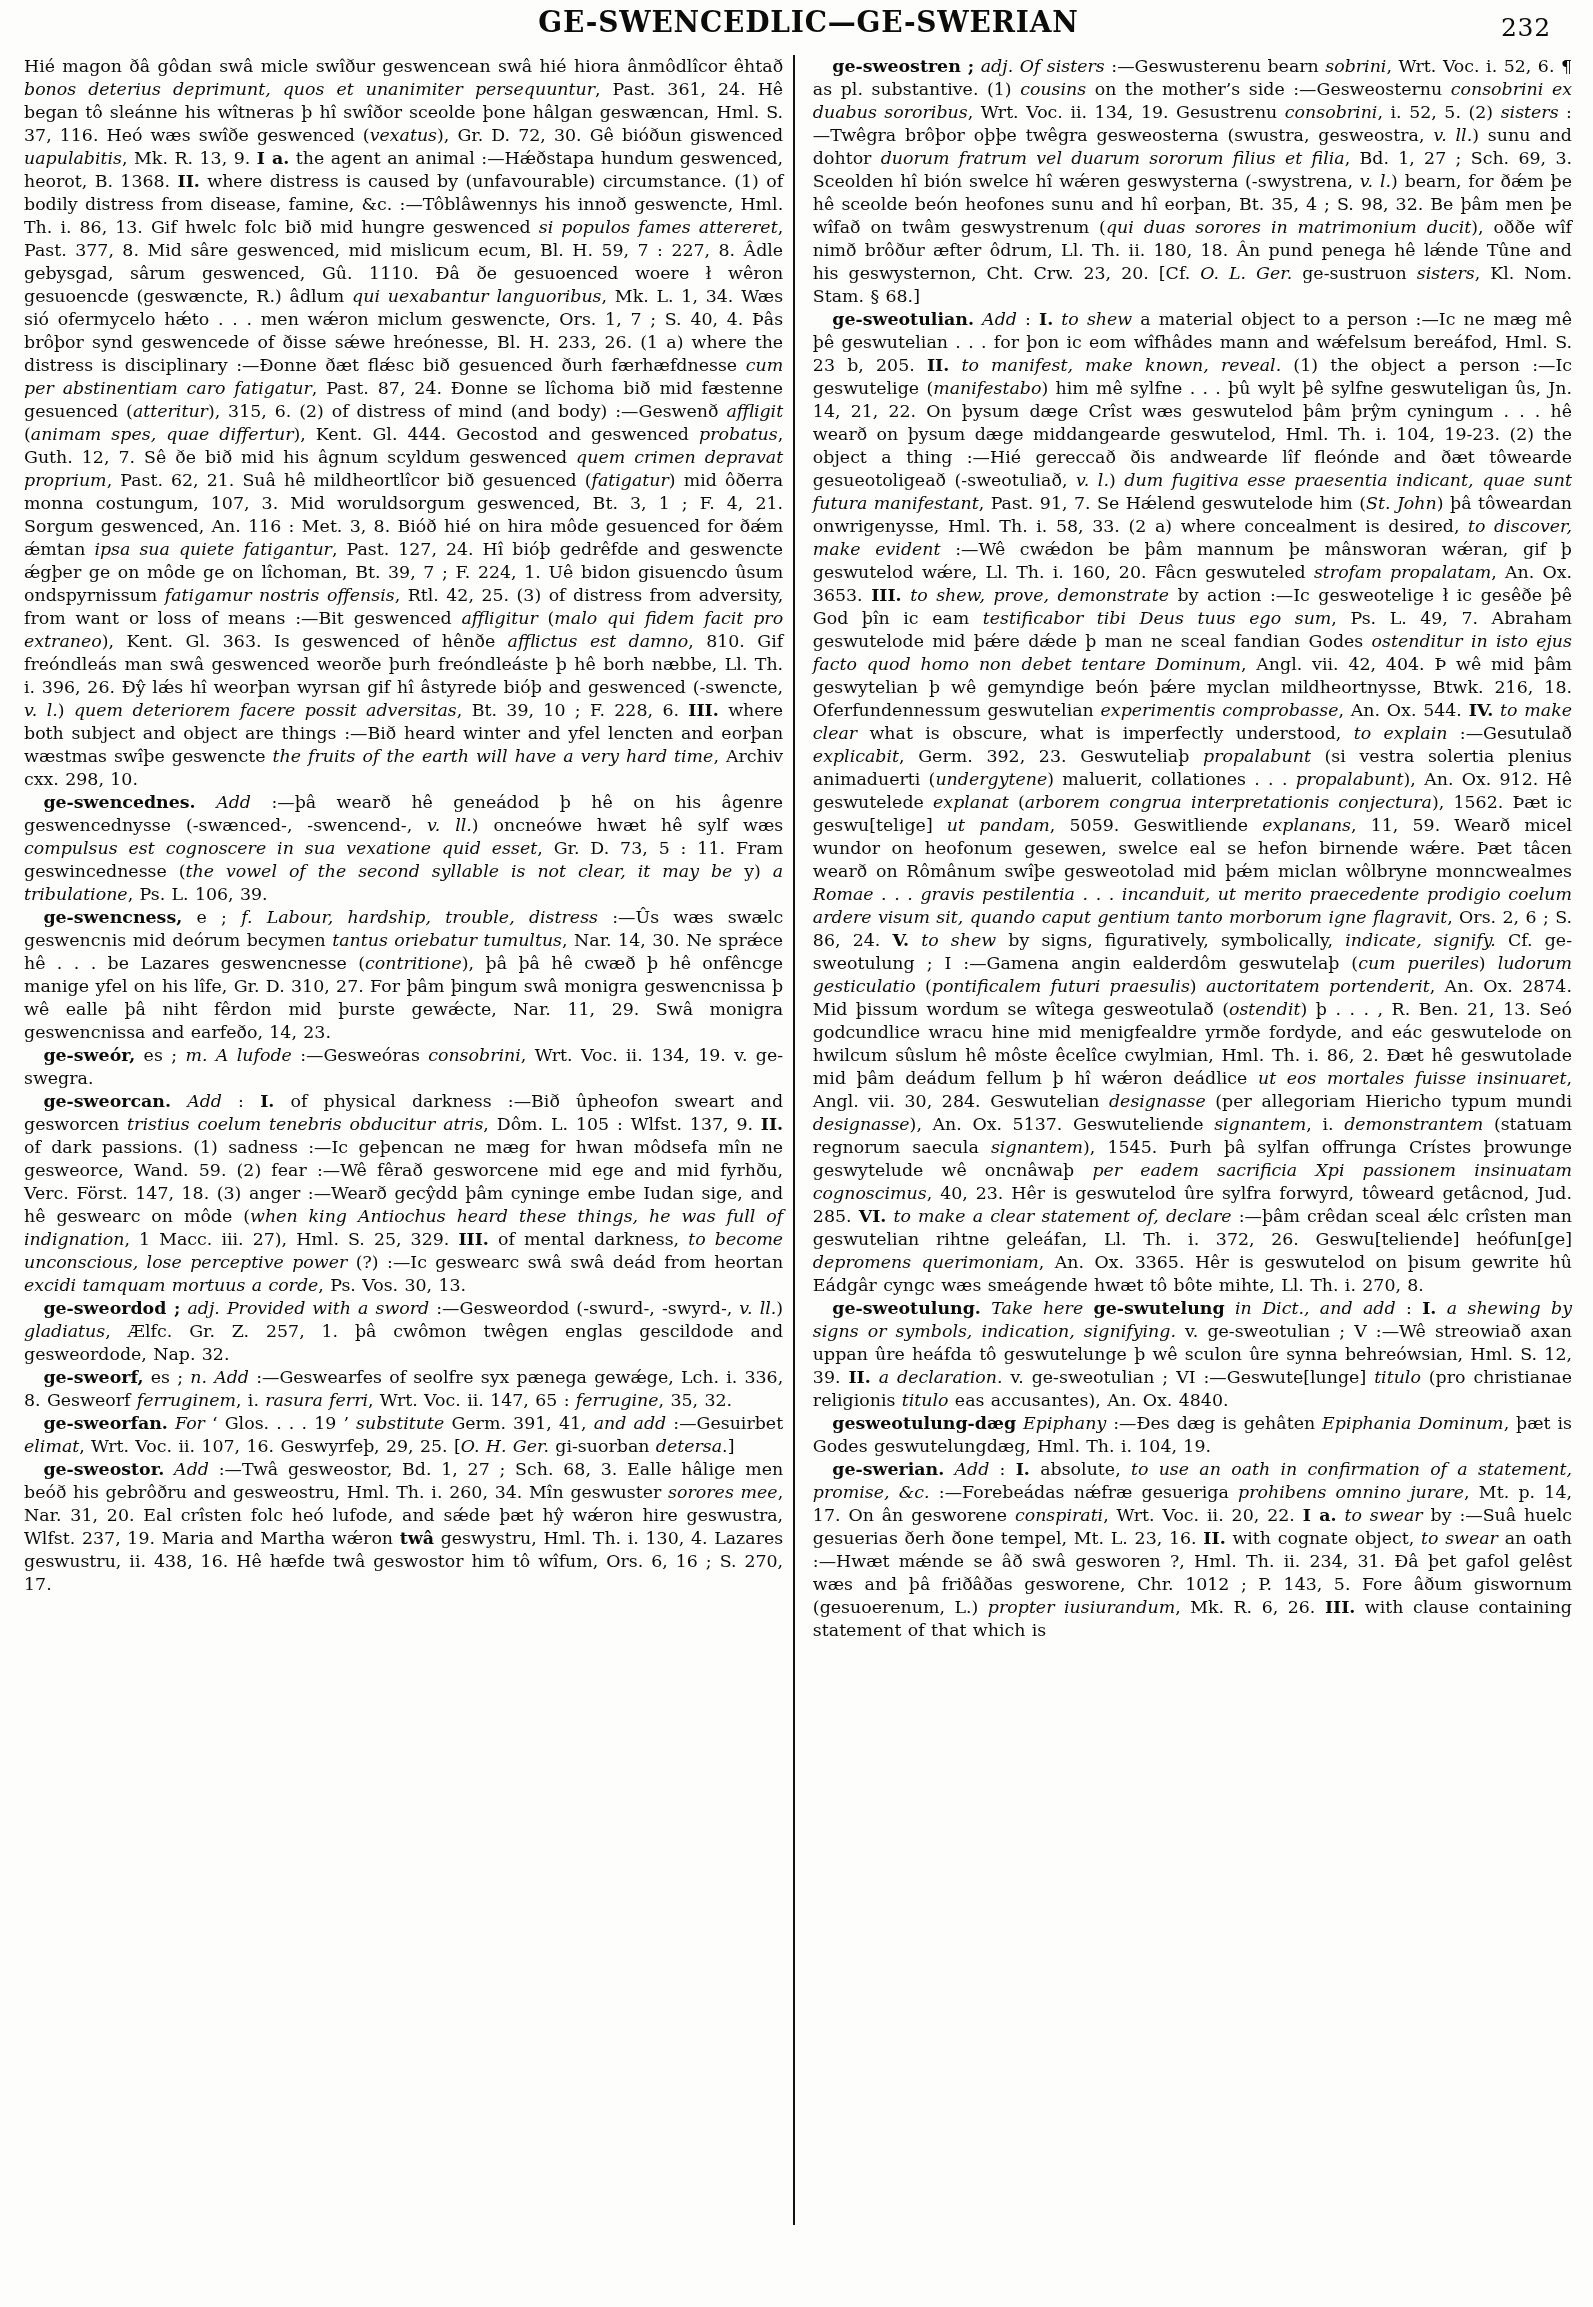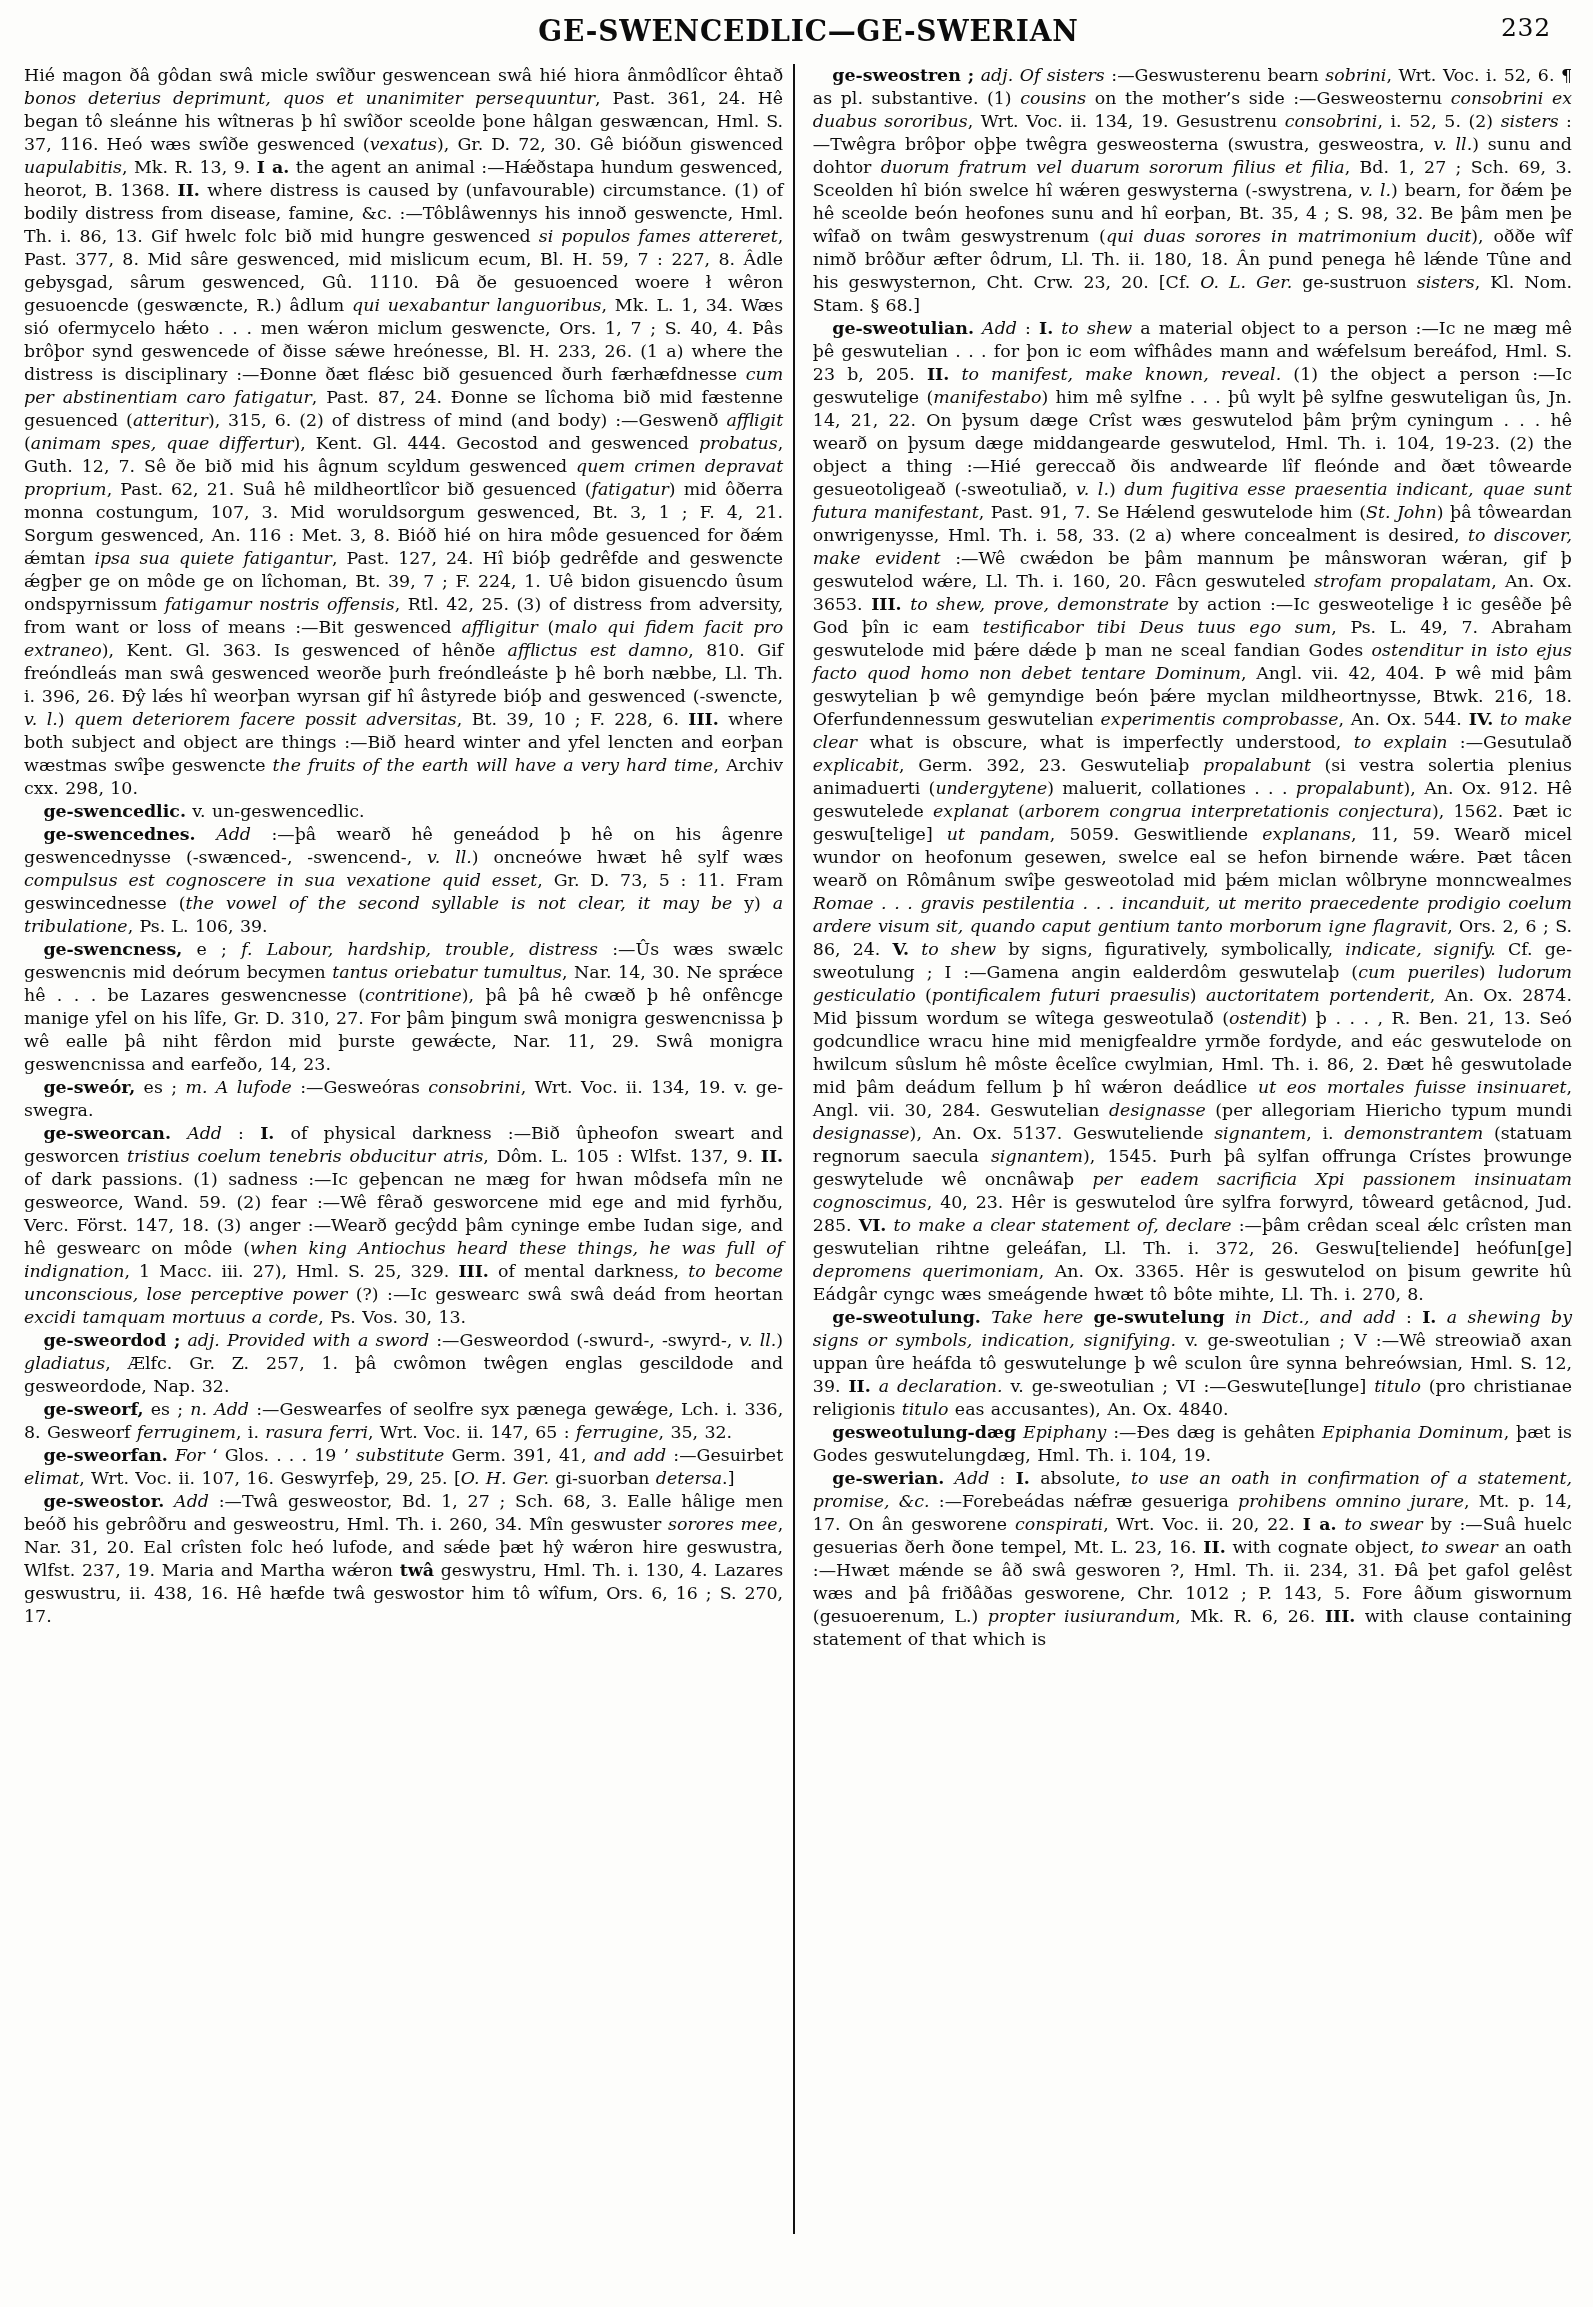--- a/index.html
+++ b/index.html
@@ -5,21 +5,21 @@
   html,body{margin:0;padding:0;background:#f2f2ee;}
   .page{
     position:relative;
     width:1593px;height:2307px;
     background:#fdfdfb;
     font-family:"DejaVu Serif", serif;
     color:#0c0c0c;
     overflow:hidden;
     box-sizing:border-box;
   }
-  .header{position:relative;height:47px;padding-top:14px;margin-left:24px;}
+  .header{position:relative;height:47px;padding-top:5px;margin-left:24px;}
   .title{
     text-align:center;
     font-size:28px;
     letter-spacing:0.8px;
     font-weight:bold;
     transform:scaleY(1.08);
   }
   .page-num{
     position:absolute;
     right:42px;top:13px;
@@ -50,21 +50,20 @@
 <body>
 
 <div class="page">
   <div class="header">
     <div class="title">GE-SWENCEDLIC—GE-SWERIAN</div>
     <div class="page-num">232</div>
   </div>
   <div class="columns">
     <div class="col col-left" id="left-col">
         <p class="cont"><span>Hié magon ðâ gôdan swâ micle swîður geswencean swâ hié hiora ânmôdlîcor êhtað </span><span class="i">bonos deterius deprimunt, quos et unanimiter persequuntur</span><span>, Past. 361, 24.  Hê began tô sleánne his wîtneras þ hî swîðor sceolde þone hâlgan geswæncan, Hml. S. 37, 116.  Heó wæs swîðe geswenced (</span><span class="i">vexatus</span><span>), Gr. D. 72, 30.  Gê bióðun giswenced </span><span class="i">uapulabitis</span><span>, Mk. R. 13, 9.  </span><span class="b">I a.</span><span> the agent an animal :—Hǽðstapa hundum geswenced, heorot, B. 1368.  </span><span class="b">II.</span><span> where distress is caused by (unfavourable) circumstance.  (1) of bodily distress from disease, famine, &amp;c. :—Tôblâwennys his innoð geswencte, Hml. Th. i. 86, 13.  Gif hwelc folc bið mid hungre geswenced </span><span class="i">si populos fames attereret</span><span>, Past. 377, 8.  Mid sâre geswenced, mid mislicum ecum, Bl. H. 59, 7 : 227, 8.  Âdle gebysgad, sârum geswenced, Gû. 1110.  Ðâ ðe gesuoenced woere ł wêron gesuoencde (geswæncte, R.) âdlum </span><span class="i">qui uexabantur languoribus</span><span>, Mk. L. 1, 34.  Wæs sió ofermycelo hǽto . . . men wǽron miclum geswencte, Ors. 1, 7 ; S. 40, 4.  Þâs brôþor synd geswencede of ðisse sǽwe hreónesse, Bl. H. 233, 26.  (1 a) where the distress is disciplinary :—Ðonne ðæt flǽsc bið gesuenced ðurh færhæfdnesse </span><span class="i">cum per abstinentiam caro fatigatur</span><span>, Past. 87, 24.  Ðonne se lîchoma bið mid fæstenne gesuenced (</span><span class="i">atteritur</span><span>), 315, 6.  (2) of distress of mind (and body) :—Geswenð </span><span class="i">affligit</span><span> (</span><span class="i">animam spes, quae differtur</span><span>), Kent. Gl. 444.  Gecostod and geswenced </span><span class="i">probatus</span><span>, Guth. 12, 7.  Sê ðe bið mid his âgnum scyldum geswenced </span><span class="i">quem crimen depravat proprium</span><span>, Past. 62, 21.  Suâ hê mildheortlîcor bið gesuenced (</span><span class="i">fatigatur</span><span>) mid ôðerra monna costungum, 107, 3.  Mid woruldsorgum geswenced, Bt. 3, 1 ; F. 4, 21.  Sorgum geswenced, An. 116 : Met. 3, 8.  Bióð hié on hira môde gesuenced for ðǽm ǽmtan </span><span class="i">ipsa sua quiete fatigantur</span><span>, Past. 127, 24.  Hî bióþ gedrêfde and geswencte ǽgþer ge on môde ge on lîchoman, Bt. 39, 7 ; F. 224, 1.  Uê bidon gisuencdo ûsum ondspyrnissum </span><span class="i">fatigamur nostris offensis</span><span>, Rtl. 42, 25.  (3) of distress from adversity, from want or loss of means :—Bit geswenced </span><span class="i">affligitur</span><span> (</span><span class="i">malo qui fidem facit pro extraneo</span><span>), Kent. Gl. 363.  Is geswenced of hênðe </span><span class="i">afflictus est damno</span><span>, 810.  Gif freóndleás man swâ geswenced weorðe þurh freóndleáste þ hê borh næbbe, Ll. Th. i. 396, 26.  Ðŷ lǽs hî weorþan wyrsan gif hî âstyrede bióþ and geswenced (-swencte, </span><span class="i">v. l.</span><span>) </span><span class="i">quem deteriorem facere possit adversitas</span><span>, Bt. 39, 10 ; F. 228, 6.  </span><span class="b">III.</span><span> where both subject and object are things :—Bið heard winter and yfel lencten and eorþan wæstmas swîþe geswencte </span><span class="i">the fruits of the earth will have a very hard time</span><span>, Archiv cxx. 298, 10.</span></p>
-        <p class="entry"><span class="b">ge-swencedlic.</span><span>  v. un-geswencedlic.</span></p>
         <p class="entry"><span class="b">ge-swencednes.</span><span>  </span><span class="i">Add</span><span> :—þâ wearð hê geneádod þ hê on his âgenre geswencednysse (-swænced-, -swencend-, </span><span class="i">v. ll.</span><span>) oncneówe hwæt hê sylf wæs </span><span class="i">compulsus est cognoscere in sua vexatione quid esset</span><span>, Gr. D. 73, 5 : 11.  Fram geswincednesse (</span><span class="i">the vowel of the second syllable is not clear, it may be</span><span> y) </span><span class="i">a tribulatione</span><span>, Ps. L. 106, 39.</span></p>
         <p class="entry"><span class="b">ge-swencness,</span><span> e ; </span><span class="i">f. Labour, hardship, trouble, distress</span><span> :—Ûs wæs swælc geswencnis mid deórum becymen </span><span class="i">tantus oriebatur tumultus</span><span>, Nar. 14, 30.  Ne sprǽce hê . . . be Lazares geswencnesse (</span><span class="i">contritione</span><span>), þâ þâ hê cwæð þ hê onfêncge manige yfel on his lîfe, Gr. D. 310, 27.  For þâm þingum swâ monigra geswencnissa þ wê ealle þâ niht fêrdon mid þurste gewǽcte, Nar. 11, 29.  Swâ monigra geswencnissa and earfeðo, 14, 23.</span></p>
         <p class="entry"><span class="b">ge-sweór,</span><span> es ; </span><span class="i">m. A lufode</span><span> :—Gesweóras </span><span class="i">consobrini</span><span>, Wrt. Voc. ii. 134, 19.  v. ge-swegra.</span></p>
         <p class="entry"><span class="b">ge-sweorcan.</span><span>  </span><span class="i">Add</span><span> : </span><span class="b">I.</span><span> of physical darkness :—Bið ûpheofon sweart and gesworcen </span><span class="i">tristius coelum tenebris obducitur atris</span><span>, Dôm. L. 105 : Wlfst. 137, 9.  </span><span class="b">II.</span><span> of dark passions.  (1) sadness :—Ic geþencan ne mæg for hwan môdsefa mîn ne gesweorce, Wand. 59.  (2) fear :—Wê fêrað gesworcene mid ege and mid fyrhðu, Verc. Först. 147, 18.  (3) anger :—Wearð gecŷdd þâm cyninge embe Iudan sige, and hê geswearc on môde (</span><span class="i">when king Antiochus heard these things, he was full of indignation</span><span>, 1 Macc. iii. 27), Hml. S. 25, 329.  </span><span class="b">III.</span><span> of mental darkness, </span><span class="i">to become unconscious, lose perceptive power</span><span> (?) :—Ic geswearc swâ swâ deád from heortan </span><span class="i">excidi tamquam mortuus a corde</span><span>, Ps. Vos. 30, 13.</span></p>
         <p class="entry"><span class="b">ge-sweordod ;</span><span> </span><span class="i">adj. Provided with a sword</span><span> :—Gesweordod (-swurd-, -swyrd-, </span><span class="i">v. ll.</span><span>) </span><span class="i">gladiatus</span><span>, Ælfc. Gr. Z. 257, 1.  þâ cwômon twêgen englas gescildode and gesweordode, Nap. 32.</span></p>
         <p class="entry"><span class="b">ge-sweorf,</span><span> es ; </span><span class="i">n.</span><span>  </span><span class="i">Add</span><span> :—Geswearfes of seolfre syx pænega gewǽge, Lch. i. 336, 8.  Gesweorf </span><span class="i">ferruginem</span><span>, i. </span><span class="i">rasura ferri</span><span>, Wrt. Voc. ii. 147, 65 : </span><span class="i">ferrugine</span><span>, 35, 32.</span></p>
         <p class="entry"><span class="b">ge-sweorfan.</span><span>  </span><span class="i">For</span><span> ‘ Glos. . . . 19 ’ </span><span class="i">substitute</span><span> Germ. 391, 41, </span><span class="i">and add</span><span> :—Gesuirbet </span><span class="i">elimat</span><span>, Wrt. Voc. ii. 107, 16.  Geswyrfeþ, 29, 25.  [</span><span class="i">O. H. Ger.</span><span> gi-suorban </span><span class="i">detersa</span><span>.]</span></p>
         <p class="entry"><span class="b">ge-sweostor.</span><span>  </span><span class="i">Add</span><span> :—Twâ gesweostor, Bd. 1, 27 ; Sch. 68, 3.  Ealle hâlige men beóð his gebrôðru and gesweostru, Hml. Th. i. 260, 34.  Mîn geswuster </span><span class="i">sorores mee</span><span>, Nar. 31, 20.  Eal crîsten folc heó lufode, and sǽde þæt hŷ wǽron hire geswustra, Wlfst. 237, 19.  Maria and Martha wǽron </span><span class="b">twâ</span><span> geswystru, Hml. Th. i. 130, 4.  Lazares geswustru, ii. 438, 16.  Hê hæfde twâ geswostor him tô wîfum, Ors. 6, 16 ; S. 270, 17.</span></p>
       </div>
     <div class="col col-right" id="right-col">

